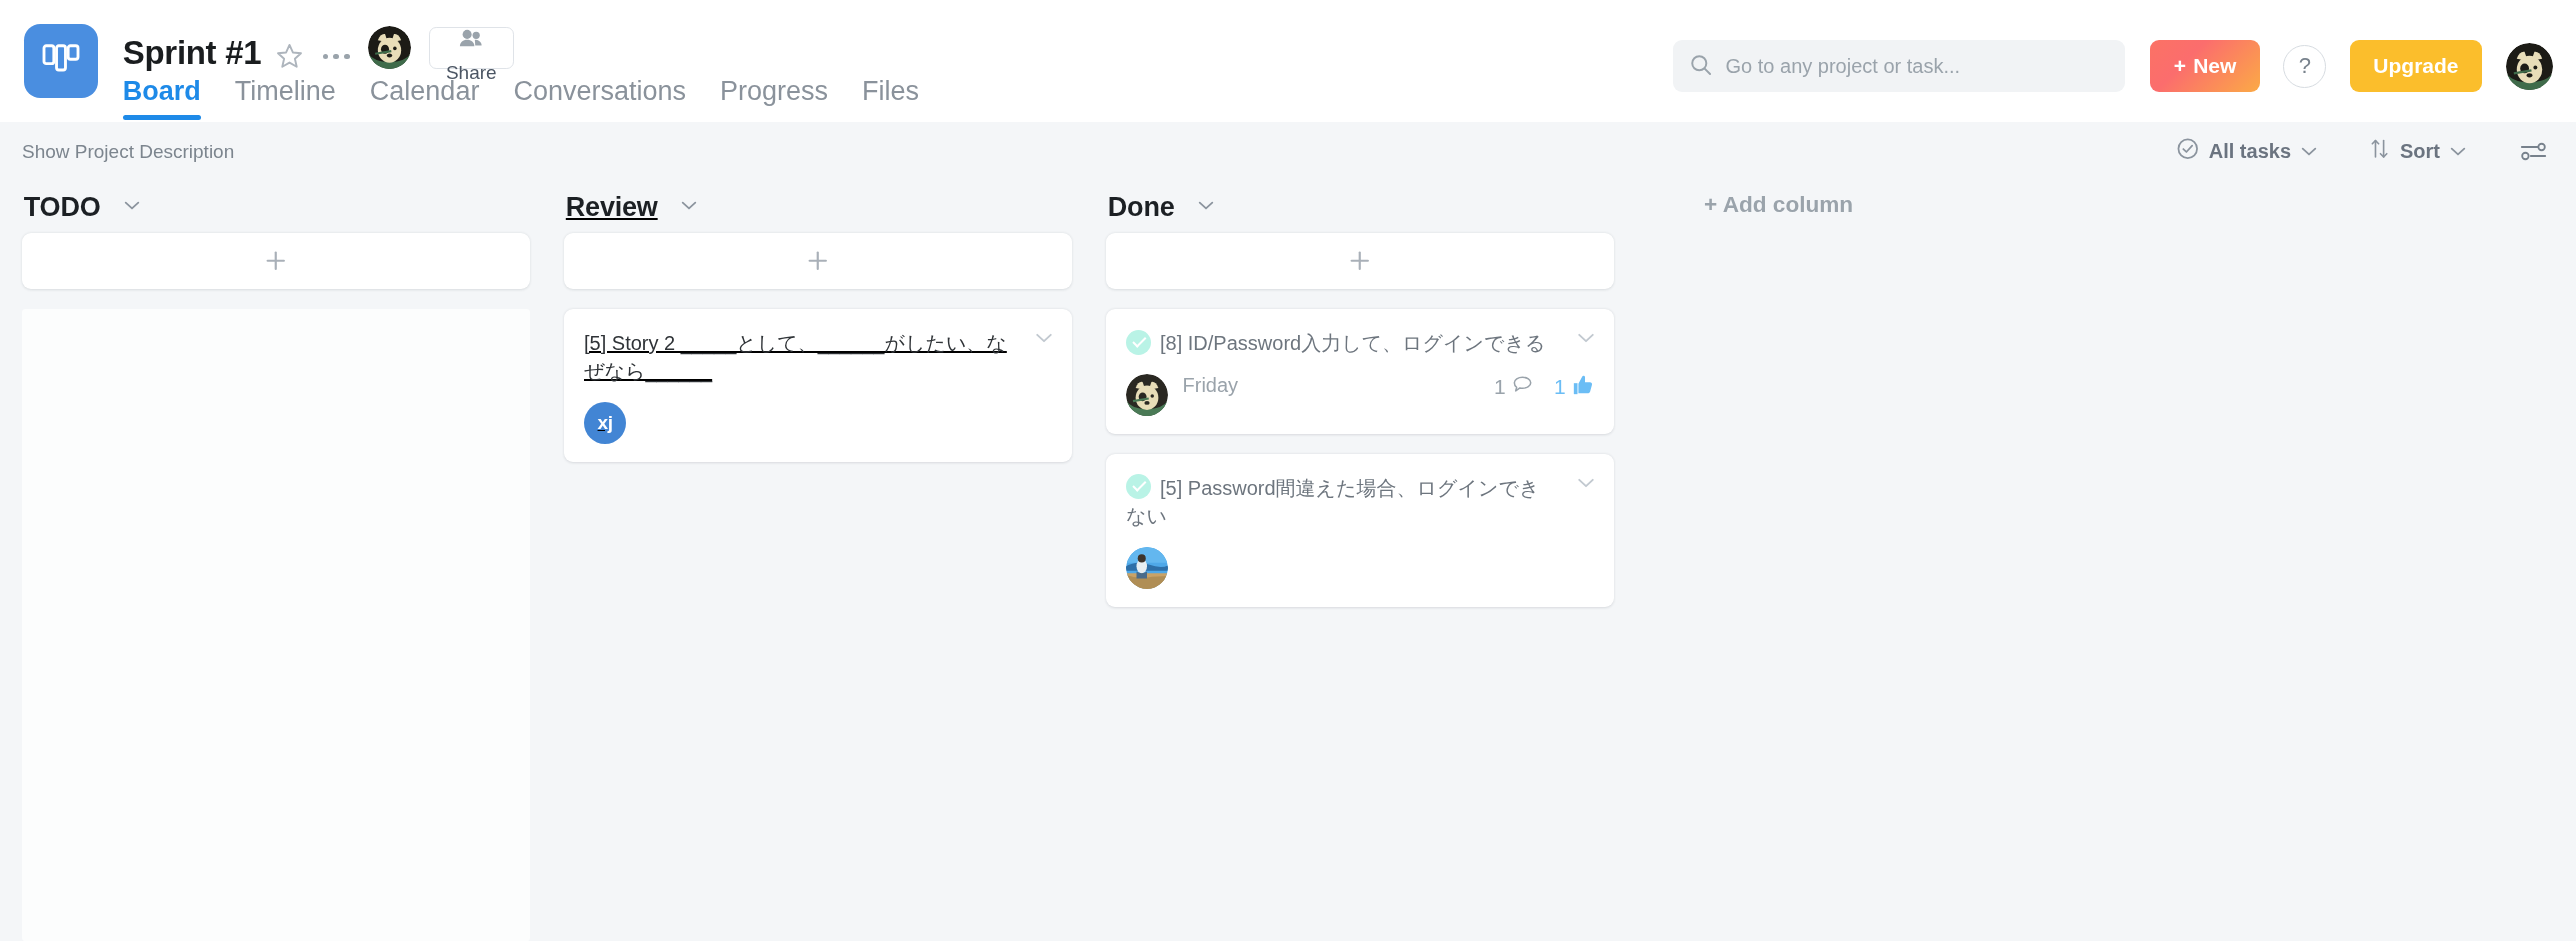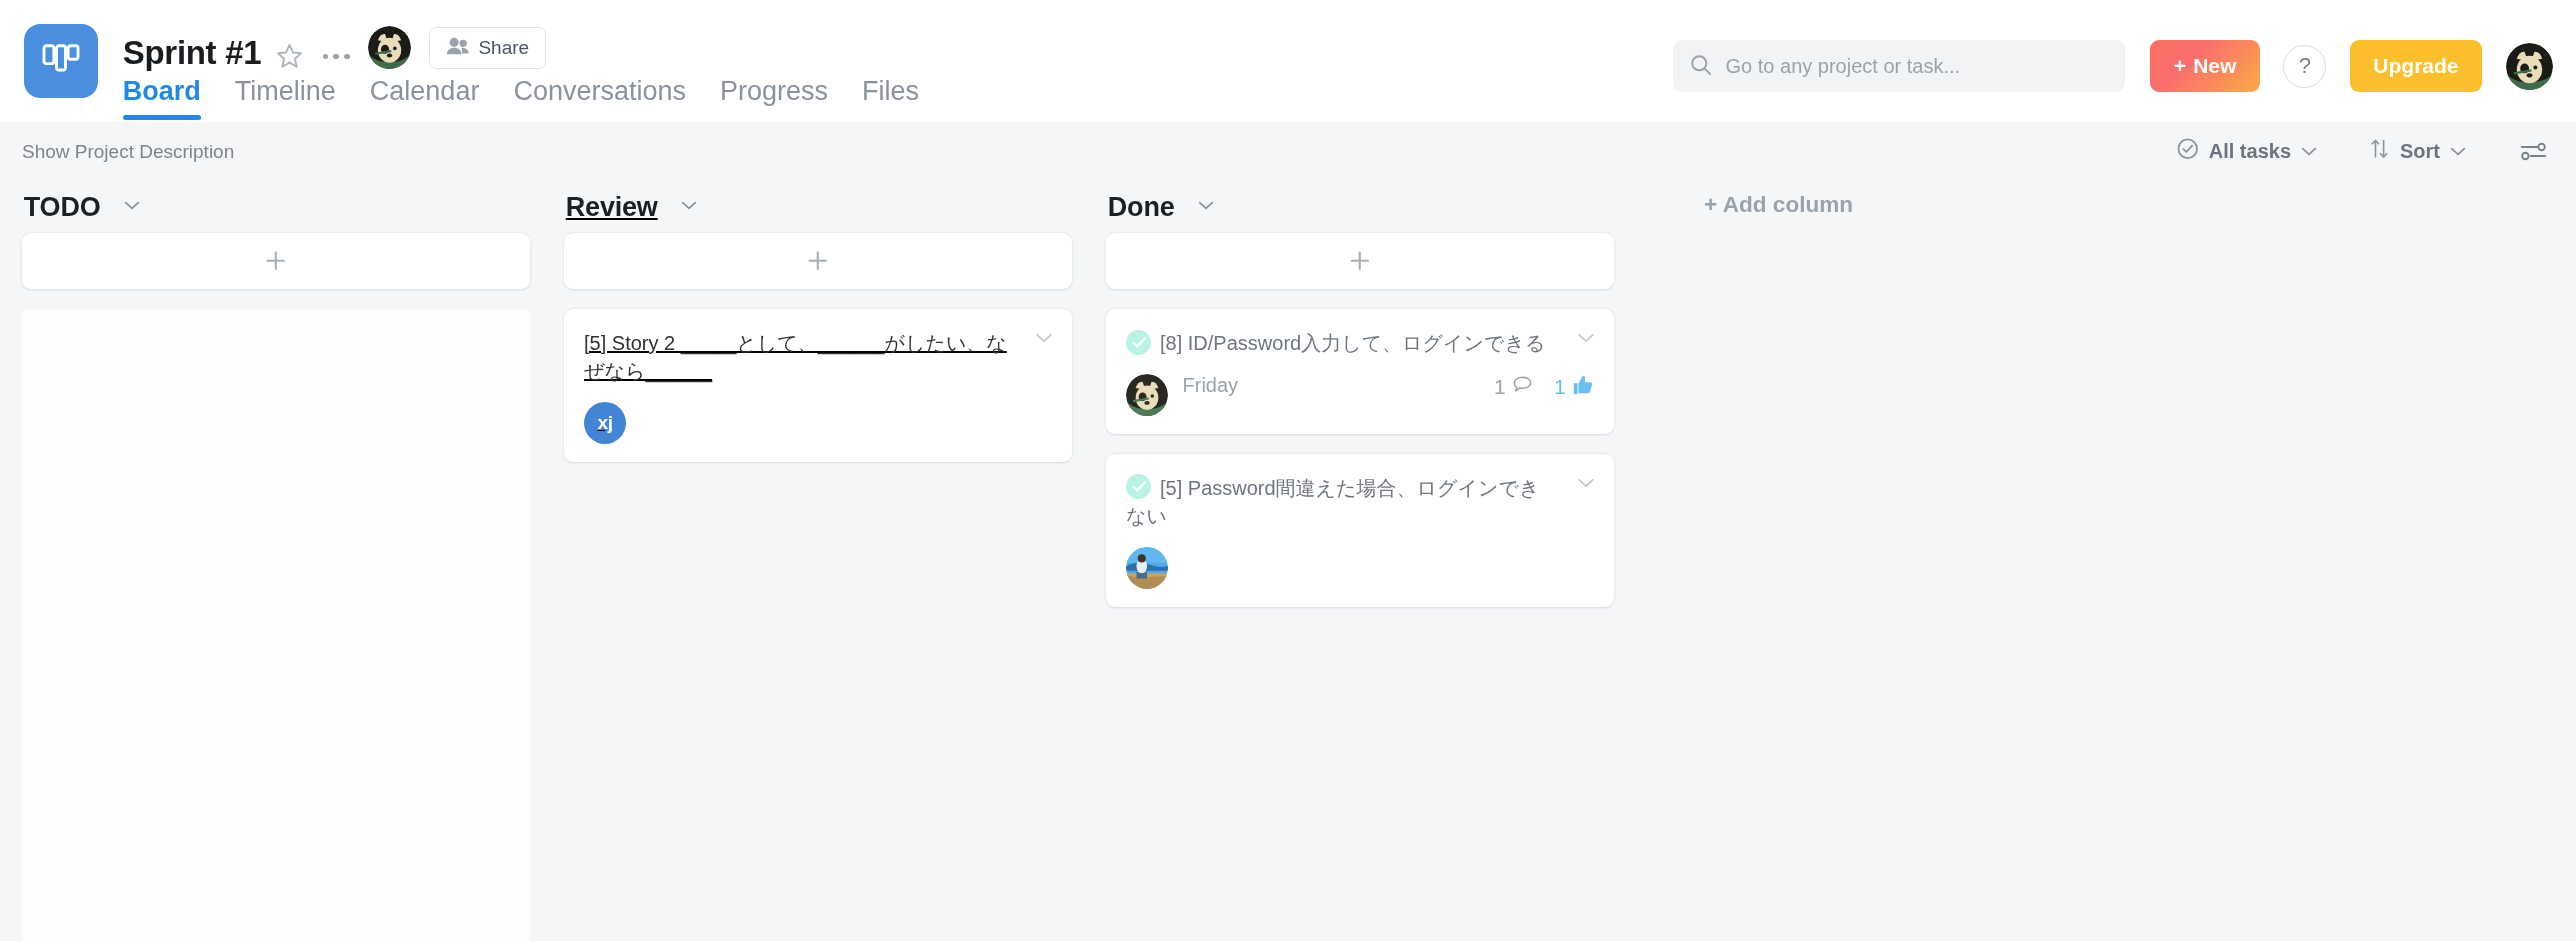--- a/index.html
+++ b/index.html
@@ -48,21 +48,21 @@
   .hdr-avatar {
     margin-left: 14.5px;
     width: 43px; height: 43px; border-radius: 50%;
     overflow: hidden; position: relative; flex: 0 0 auto;
   }
   .share-btn {
     margin-left: 18px;
     height: 42px; padding: 0 16.3px;
     border: 0.9px solid #dfe3e8; border-radius: 7.2px; background: #fff;
     display: flex; align-items: center; gap: 9px;
-    font-size: 19px; color: #4b5563;
+    font-size: 19px; color: #4b5563; flex-direction: column;
   }
 
   .tabs { display: flex; align-items: flex-end; gap: 0; margin-top: 7.2px; }
   .tab {
     font-size: 27px; color: #8a929b; padding: 0 0 12.6px 0; margin-right: 34px;
     position: relative; cursor: pointer; white-space: nowrap;
   }
   .tab.active { color: #1e8ae8; font-weight: bold; }
   .tab.active::after {
     content: ""; position: absolute; left: 0; right: 0; bottom: 0;

